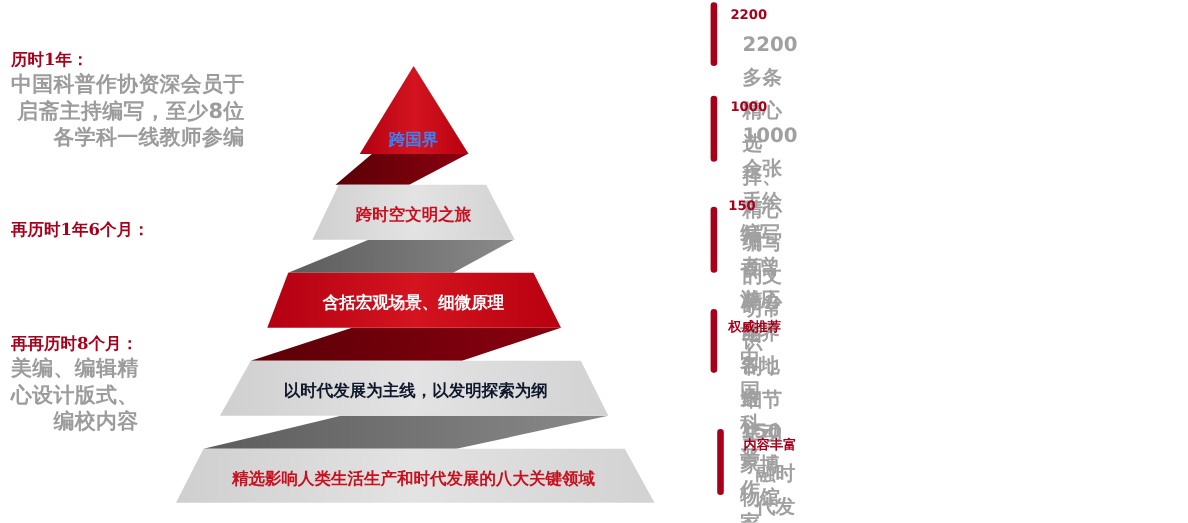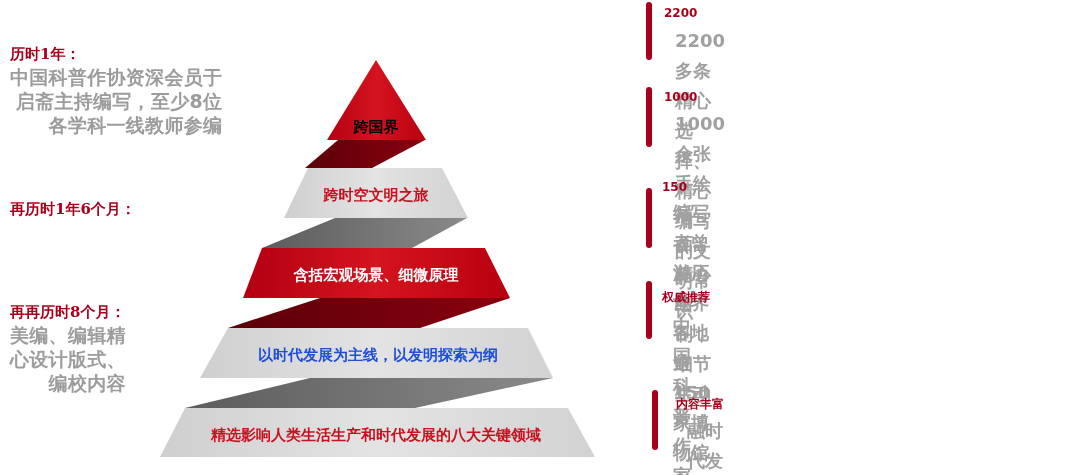--- a/index.html
+++ b/index.html
@@ -89,24 +89,24 @@
 
   <polygon points="262,248 485,248 510,298 243,298" fill="url(#gRed)"></polygon>
 
   <polygon points="310,378 553,378 415,408 185,408" fill="url(#gFoldGray)"></polygon>
 
   <polygon points="228,328 528,328 553,378 200,378" fill="url(#gGray)"></polygon>
 
   <polygon points="185,408 568,408 595,457 160,457" fill="url(#gGray)"></polygon>
 </svg>
 
-<div class="layer-label" style="left:376px; top:118px; color:#000000;">跨国界</div>
+<div class="layer-label" style="left:376px; top:118px; color:#3b82f6;">跨国界</div>
 <div class="layer-label" style="left:376px; top:186px; color:#c8101e;">跨时空文明之旅</div>
 <div class="layer-label" style="left:376px; top:266px; color:#ffffff;text-align:center;">含括宏观场景、细微原理</div>
-<div class="layer-label" style="left:378px; top:346px; color:#1d4ed8;">以时代发展为主线，以发明探索为纲</div>
+<div class="layer-label" style="left:378px; top:346px; color:#0f172a;">以时代发展为主线，以发明探索为纲</div>
 <div class="layer-label" style="left:376px; top:426px; color:#c8101e;">精选影响人类生活生产和时代发展的八大关键领域</div>
 
 <div class="right-item" style="top:2px;">
   <div class="right-bar" style="top:0; height:58px;"></div>
   <div class="right-title" style="left:18px; top:4px;">2200</div>
   <div class="right-body" style="left:18px; top:24px;">2200多条精心选择、精心编写的文明常识</div>
 </div>
 
 <div class="right-item" style="top:87px;">
   <div class="right-bar" style="top:0; height:60px;"></div>

